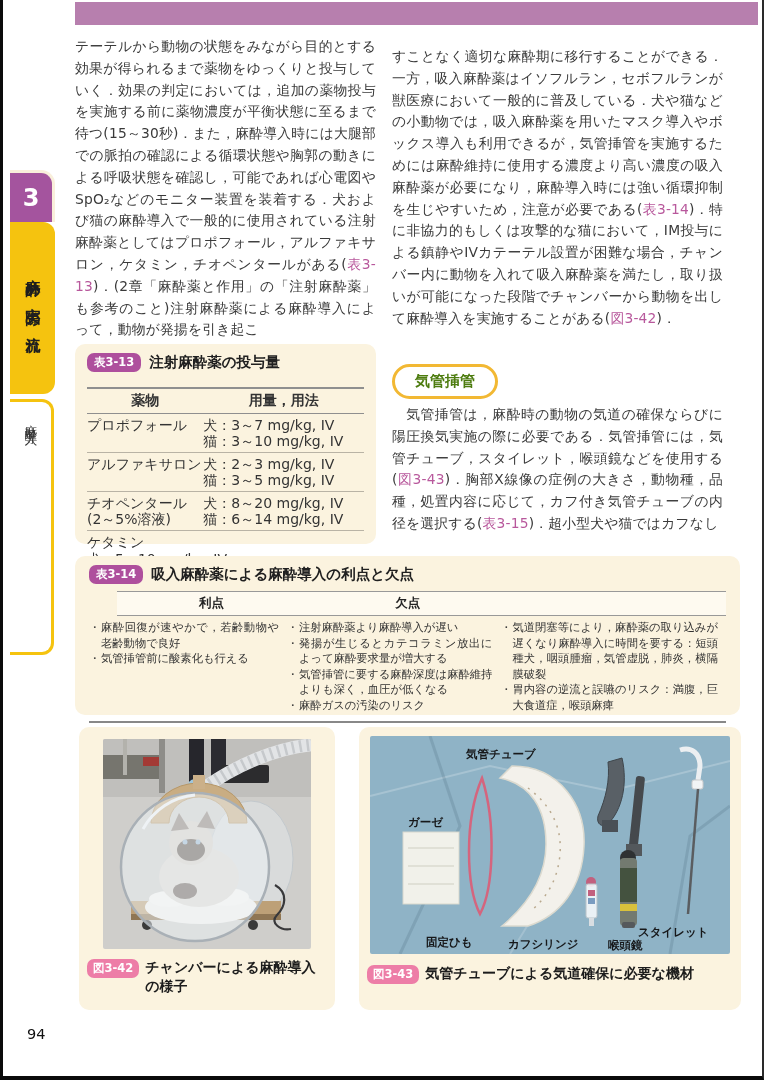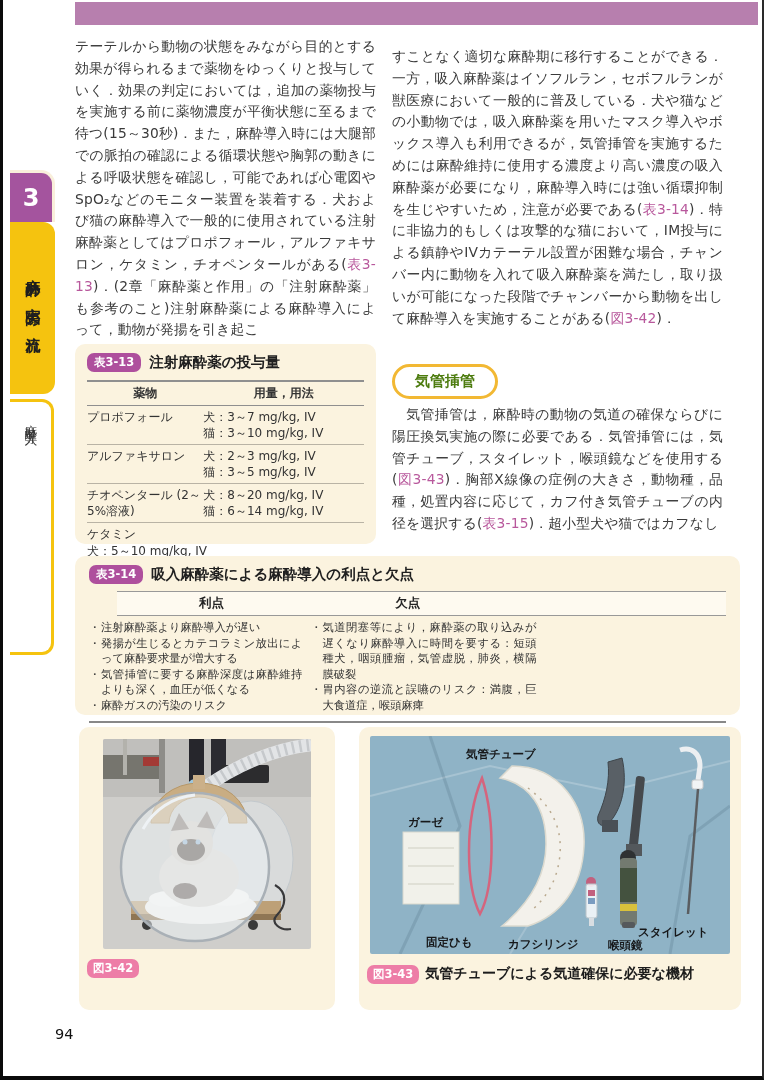--- a/index.html
+++ b/index.html
@@ -45,21 +45,21 @@
 
   
   .panel { background:#fbf3df; border-radius:10px; box-sizing:border-box; }
   .panel13 { position:absolute; left:72px; top:344px; width:301px; height:200px; padding:9px 12px; }
   .panel14 { position:absolute; left:72px; top:556px; width:665px; height:159px; padding:9px 14px; }
   .panel-title-row { display:flex; align-items:center; gap:8px; }
   .badge { background:#ae4f9d; color:#fff; font-size:11.5px; font-weight:bold; padding:2px 7px; border-radius:7px; white-space:nowrap; }
   .panel-title { font-size:14.5px; font-weight:bold; color:#202020; }
 
   
-  .t13 { margin-top:8px; font-size:12px; color:#333; }
+  .t13 { margin-top:15px; font-size:14px; color:#333; }
   .t13-header { display:flex; border-top:2px solid #8f8f8f; border-bottom:1.5px solid #8f8f8f; font-weight:bold; padding:3px 0; }
   .t13-h-drug { width:42%; text-align:center; }
   .t13-h-dose { width:58%; text-align:center; }
   .t13-row { display:flex; border-bottom:1px solid #b9b3a5; padding:3px 0; }
   .t13-row:last-child { border-bottom:1px solid #be185d;flex-direction:column; }
   .t13-drug { width:42%; line-height:15.5px; padding-top:1px; }
   .t13-dose { width:58%; line-height:16px; }
 
   
   .t14 { margin-top:7px; }
@@ -75,21 +75,21 @@
   .figpanel42 { position:absolute; left:76px; top:727px; width:256px; height:283px; }
   .figpanel43 { position:absolute; left:356px; top:727px; width:382px; height:283px; }
   .photo42 { position:absolute; left:24px; top:12px; width:208px; height:210px; }
   .photo43 { position:absolute; left:11px; top:9px; width:360px; height:218px; }
   .photo42 svg, .photo43 svg { display:block; width:100%; height:100%; border-radius:2px; }
   .caption { position:absolute; left:8px; right:6px; display:flex; gap:6px; align-items:flex-start; }
   .cap42 { top:231px; } .cap43 { top:237px; }
   .figbadge { background:#ed7da7; color:#fff; font-size:11.5px; font-weight:bold; padding:2px 6px; border-radius:7px; white-space:nowrap; margin-top:1px; }
   .capline { font-size:14px; font-weight:bold; color:#1c1c1c; line-height:19px; }
 
-  .pagenum { position:absolute; left:52px; top:1026px; font-size:14.5px; color:#111; }
+  .pagenum { position:absolute; left:24px; top:1026px; font-size:14.5px; color:#111; }
 
   .svglabel { font-family:"DejaVu Sans",sans-serif; font-size:11.5px; font-weight:bold; fill:#17181a; }
 </style>
 </head>
 <body>
 
 <div class="page">
 
   <div class="topbar"></div>
 
@@ -162,20 +162,24 @@
     <div class="panel-title-row">
       <span class="badge">表3-14</span>
       <span class="panel-title">吸入麻酔薬による麻酔導入の利点と欠点</span>
     </div>
     <div class="t14">
       <div class="t14-header">
         <div class="hc c1">利点</div>
         <div class="hc c2">欠点</div>
       </div>
       <div class="t14-body">
+        <ul class="c1">
+            <li>麻酔回復が速やかで，若齢動物や老齢動物で良好</li>
+            <li>気管挿管前に酸素化も行える</li>
+          </ul>
         <ul class="c2">
             <li>注射麻酔薬より麻酔導入が遅い</li>
             <li>発揚が生じるとカテコラミン放出によって麻酔要求量が増大する</li>
             <li>気管挿管に要する麻酔深度は麻酔維持よりも深く，血圧が低くなる</li>
             <li>麻酔ガスの汚染のリスク</li>
           </ul>
         <ul class="c3">
             <li>気道閉塞等により，麻酔薬の取り込みが遅くなり麻酔導入に時間を要する：短頭種犬，咽頭腫瘤，気管虚脱，肺炎，横隔膜破裂</li>
             <li>胃内容の逆流と誤嚥のリスク：満腹，巨大食道症，喉頭麻痺</li>
           </ul>
@@ -216,20 +220,21 @@
         <ellipse cx="88" cy="111" rx="14" ry="11" fill="#655a52"></ellipse>
         <circle cx="82" cy="103" r="2.5" fill="#9cb8d0"></circle>
           <circle cx="95" cy="103" r="2.5" fill="#9cb8d0"></circle>
         <circle cx="92" cy="128" r="74" fill="rgba(238,243,247,0.5)" stroke="#a9b0b6" stroke-width="2.5"></circle>
         <path d="M 40 90 A 66 66 0 0 1 92 56" stroke="#eef2f5" stroke-width="3" fill="none"></path>
         <path d="M 172 146 c 14 8 10 22 2 30 c -8 8 4 16 14 14" stroke="#38383a" stroke-width="2.2" fill="none"></path>
       </svg>
     </div>
     <div class="caption cap42">
       <span class="figbadge">図3-42</span>
+      <span class="capline">チャンバーによる麻酔導入の様子</span>
     </div>
   </div>
 
   <div class="panel figpanel43">
     <div class="photo43">
       <svg viewBox="0 0 360 218" preserveAspectRatio="none">
         <rect x="0" y="0" width="360" height="218" fill="#8fb3c6"></rect>
         <path d="M 0 60 L 120 30 L 240 55 L 360 25" stroke="rgba(255,255,255,0.22)" stroke-width="2" fill="none"></path>
         <path d="M 30 218 L 90 90 L 60 0" stroke="rgba(40,70,90,0.15)" stroke-width="3" fill="none"></path>
         <path d="M 300 218 L 320 100 L 360 70" stroke="rgba(40,70,90,0.15)" stroke-width="3" fill="none"></path>

